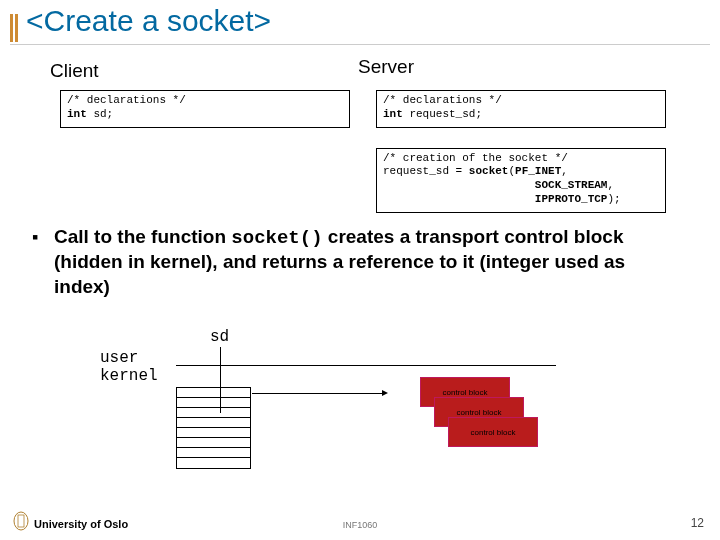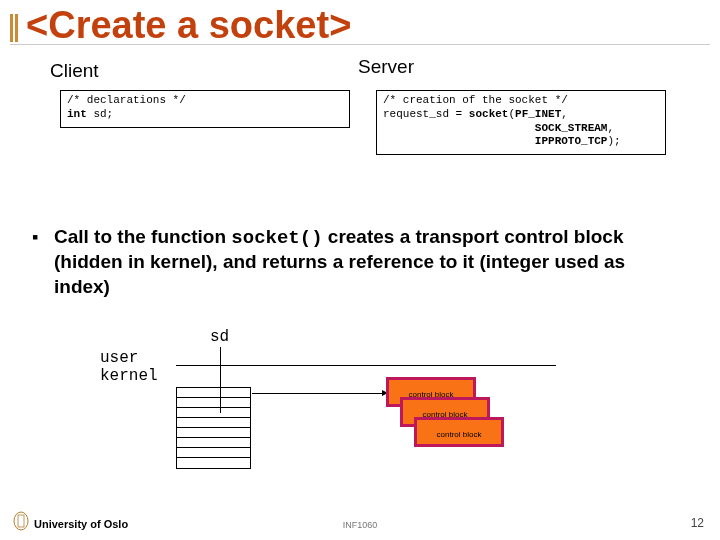--- a/index.html
+++ b/index.html
@@ -17,23 +17,23 @@
     left: 10px;
     top: 14px;
     width: 9px;
     height: 28px;
     background: repeating-linear-gradient(to right, #ce8b33 0 3px, #fff 3px 5px);
   }
   .title {
     position: absolute;
     left: 26px;
     top: 4px;
-    font-size: 38px;
-    font-weight: 700;
-    color: #c2410c;
+    font-size: 30px;
+    font-weight: 400;
+    color: #0369a1;
     font-family: Verdana, Arial, sans-serif;
   }
   .title-underline {
     position: absolute;
     left: 10px;
     top: 44px;
     width: 700px;
     height: 1px;
     background: #ccc;
   }
@@ -134,26 +134,27 @@
     right: -6px;
     top: -3px;
     border-left: 6px solid #000;
     border-top: 3px solid transparent;
     border-bottom: 3px solid transparent;
   }
   .ctrl-block {
     position: absolute;
     width: 90px;
     height: 30px;
-    border: 3px solid #be185d;
-    background: #f97316;
+    border: 1px solid #be185d;
+    background: #b91c1c;
     font-size: 8px;
     text-align: center;
     line-height: 30px;
     font-family: Arial, sans-serif;
+    margin-left: 34px;
   }
   .footer-logo {
     position: absolute;
     left: 12px;
     bottom: 8px;
     width: 18px;
     height: 22px;
   }
   .footer-logo svg { width: 100%; height: 100%; }
   .footer-uni {
@@ -189,20 +190,22 @@
 
 <div id="client-label" class="sub-heading">Client</div>
 <div id="server-label" class="sub-heading">Server</div>
 
 <div id="col-left" class="code-col">
   <div class="code-box"><span>/* declarations */</span>
 <span class="bw">int</span><span> sd;</span></div>
 </div>
 
 <div id="col-right" class="code-col">
+  <div class="code-box"><span>/* declarations */</span>
+<span class="bw">int</span><span> request_sd;</span></div>
   <div class="code-box"><span>/* creation of the socket */</span>
 <span>request_sd = </span><span class="bw">socket</span><span>(</span><span class="bw">PF_INET</span><span>,</span>
 <span class="bw">                       SOCK_STREAM</span><span>,</span>
 <span class="bw">                       IPPROTO_TCP</span><span>);</span></div>
 </div>
 
 <div class="bullet">▪</div>
 <div class="body-text">
   <span>Call to the function </span><span class="mono">socket()</span><span> creates a transport  control block (hidden in kernel), and returns a reference to it (integer used as index)</span>
 </div>

